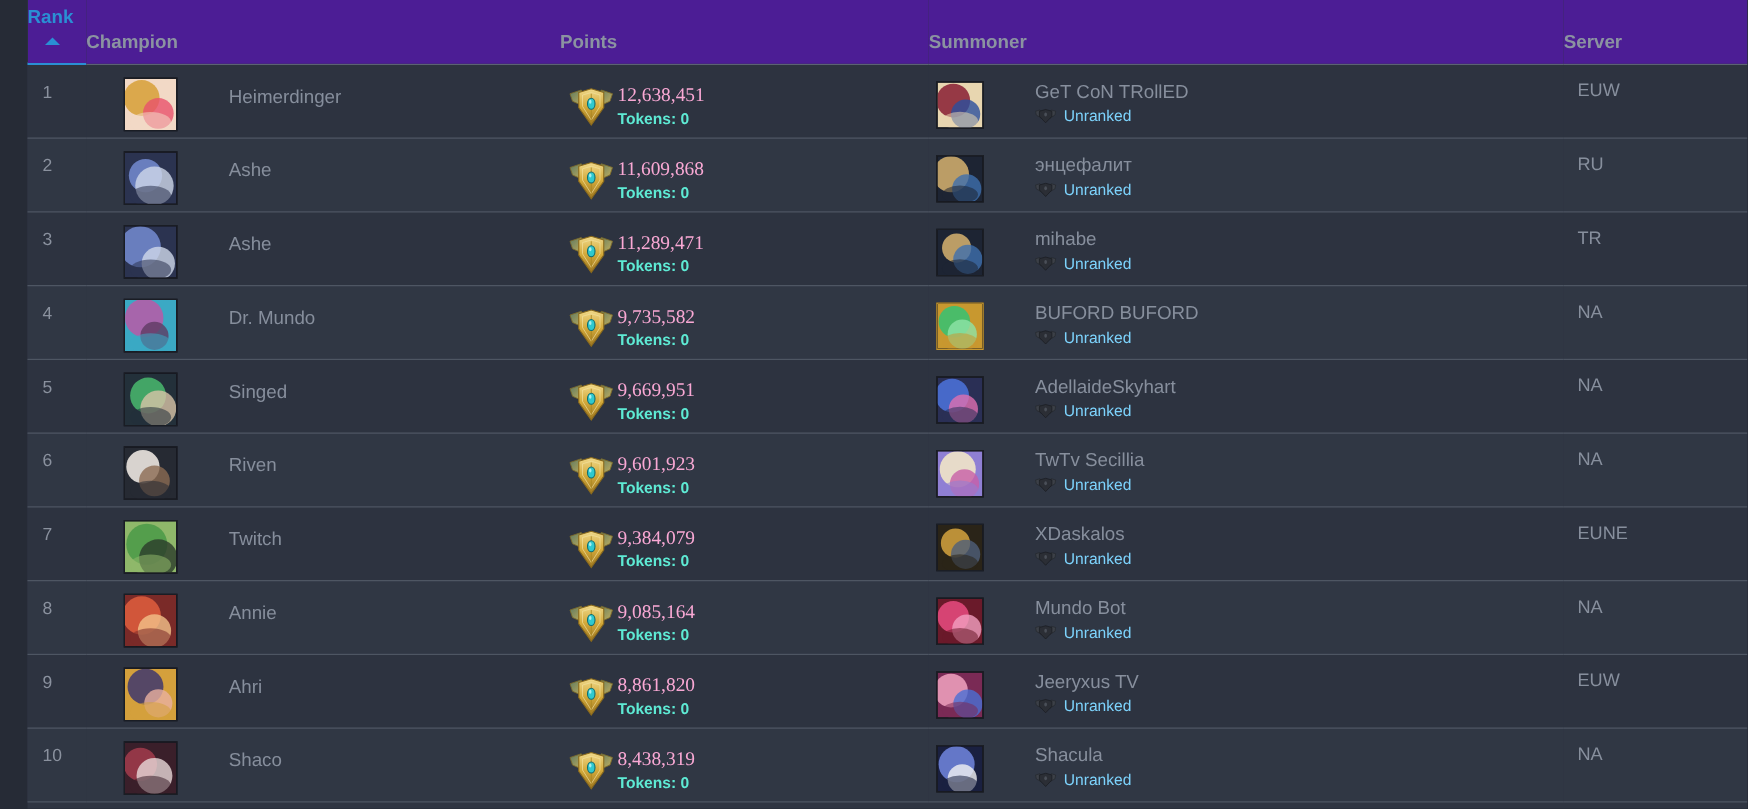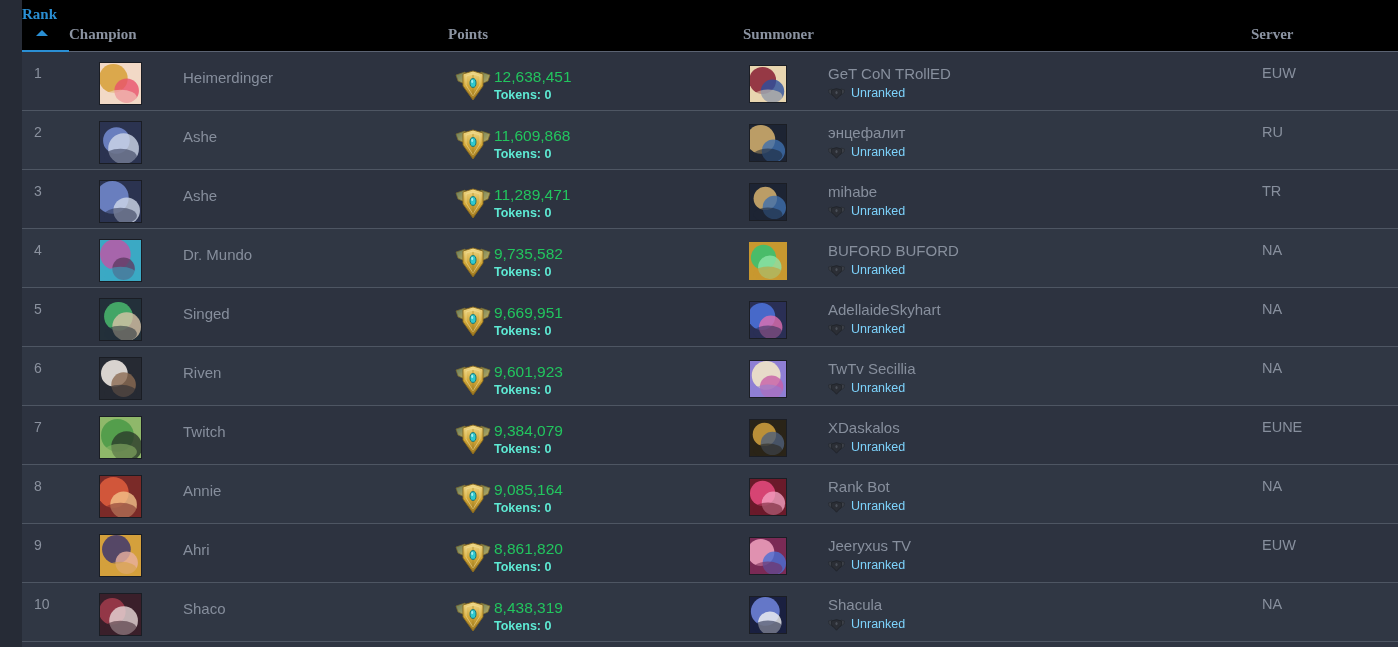--- a/index.html
+++ b/index.html
@@ -39,30 +39,29 @@
   
   col.c-rank     { width: 47px;  }
   col.c-champ    { width: 379px; }
   col.c-points   { width: 295px; }
   col.c-summoner { width: 508px; }
   col.c-server   { width: 147px; }
 
   
   thead th {
     height: 51px;
-    background: #000000;
+    background: #4c1d95;
     padding: 0;
     text-align: left;
     vertical-align: top;
     font-size: 15px;
     font-weight: bold;
     color: #8b93a1;
     border-bottom: 1px solid #5b6372;
     position: relative;
-    font-family: Liberation Serif, serif;
   }
   thead th .hlabel {
     display: block;
     padding-top: 5px;
     line-height: 18px;
   }
   thead th.th-rank {
     border-bottom: 2px solid #2a8fd4;
   }
   thead th.th-rank .hlabel {
@@ -143,24 +142,25 @@
     padding-top: 9px;
     padding-left: 7px;
   }
   .mastery-badge {
     width: 36px; height: 34px;
     flex: 0 0 36px;
     margin-top: 1px;
   }
   .points-text { margin-left: 3px; }
   .points-value {
-    color: #22c55e;
+    color: #f9a8d4;
     font-size: 15.5px;
     line-height: 17px;
     white-space: nowrap;
+    font-family: Liberation Serif, serif;
   }
   .points-tokens {
     color: #5eead4;
     font-size: 12.5px;
     line-height: 16px;
     margin-top: 2px;
     white-space: nowrap;
     font-weight: bold;
   }
 
@@ -778,21 +778,21 @@
               <div class="summoner-cell">
                 <div class="summ-portrait">
                   <svg class="art" viewBox="0 0 40 40" width="100%" height="100%" preserveAspectRatio="none">
                     <rect x="0" y="0" width="40" height="40" fill="#6a1a2a"></rect>
                     <circle cx="14" cy="16" r="14" fill="#e0487a" opacity="0.92"></circle>
                     <circle cx="26" cy="27" r="13" fill="#f2a0c0" opacity="0.8"></circle>
                     <ellipse cx="20" cy="34" rx="16" ry="8" fill="#6a1a2a" opacity="0.55"></ellipse>
                   </svg>
                 </div>
                 <div class="summ-text">
-                  <div class="summ-name">Rank Bot</div>
+                  <div class="summ-name">Mundo Bot</div>
                   <div class="summ-rank-row">
                     <span class="unranked-wing"><svg viewBox="0 0 17 12" width="17" height="12">
                         <path d="M0.5 2 L4 1 L5.5 4 L5 7.5 L1 5 Z" fill="#3c4048" stroke="#23262c" stroke-width="0.5"></path>
                         <path d="M16.5 2 L13 1 L11.5 4 L12 7.5 L16 5 Z" fill="#3c4048" stroke="#23262c" stroke-width="0.5"></path>
                         <path d="M3.5 2 L8.5 0.6 L13.5 2 L13.5 6 L8.5 11.2 L3.5 6 Z" fill="#2b2e35" stroke="#1b1e23" stroke-width="0.6"></path>
                         <ellipse cx="8.5" cy="4.6" rx="1.1" ry="1.6" fill="#4a4f58"></ellipse>
                       </svg></span>
                     <span class="summ-rank">Unranked</span>
                   </div>
                 </div>

